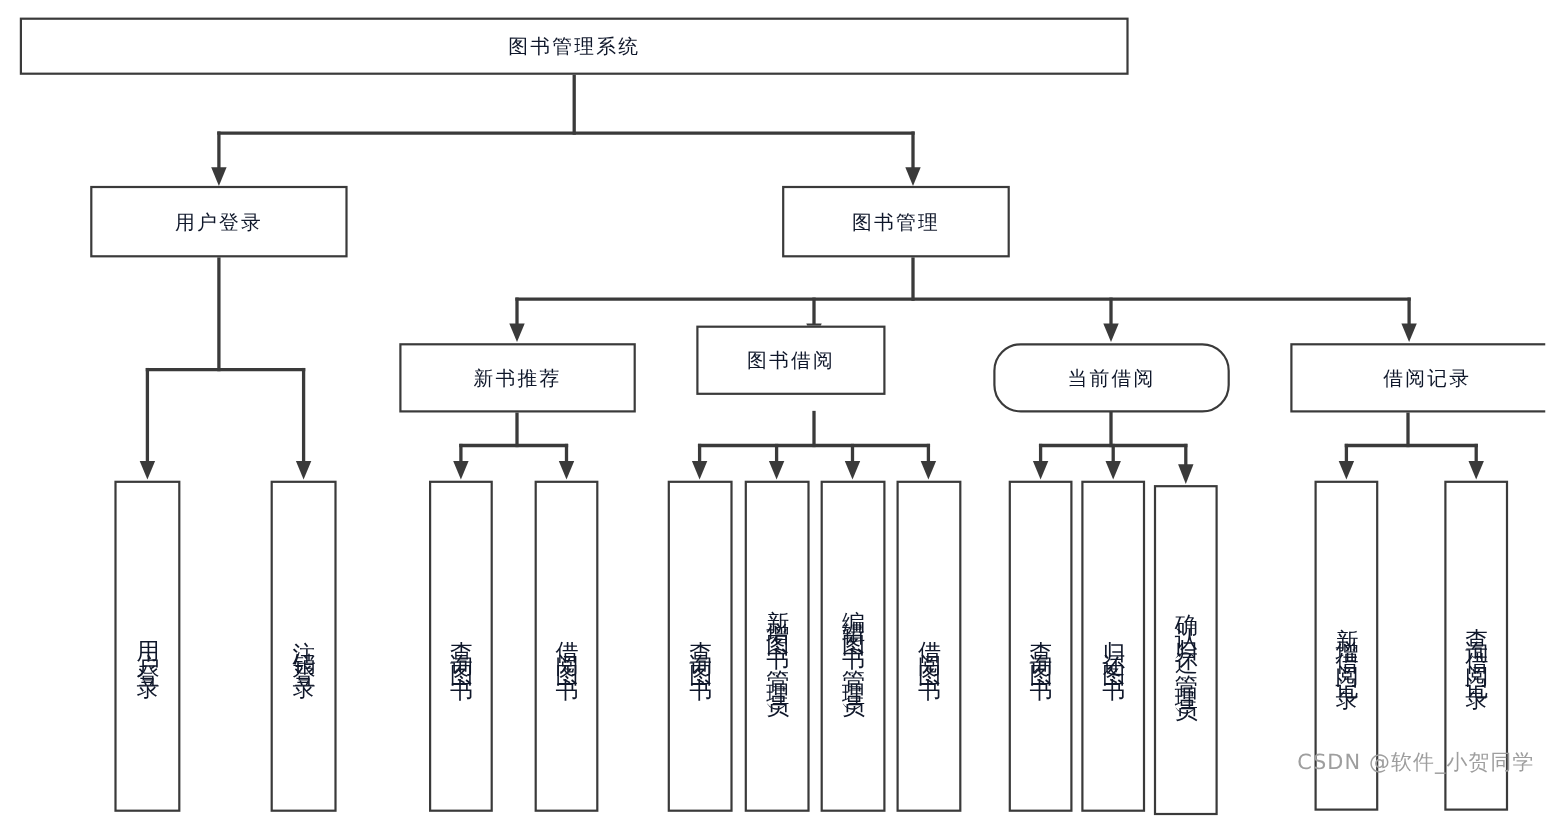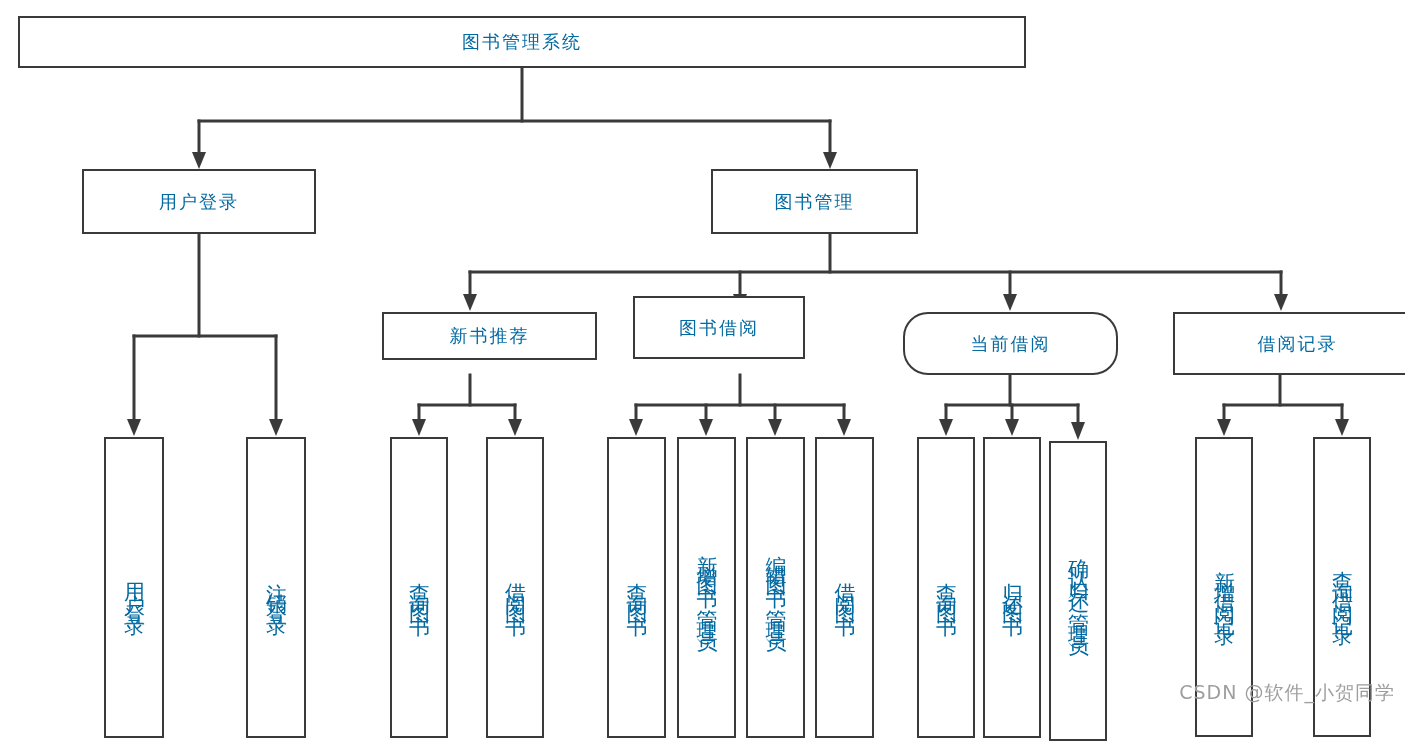--- a/index.html
+++ b/index.html
@@ -26,21 +26,21 @@
     stroke: none;
   }
   .box {
     position: absolute;
     box-sizing: border-box;
     background: #ffffff;
     border: 2.5px solid #3a3a3a;
     display: flex;
     align-items: center;
     justify-content: center;
-    color: #0369a1;
+    color: #0f172a;
   }
   .hbox {
     font-size: 18px;
     letter-spacing: 2px;
     white-space: nowrap;
   }
   .vbox {
     writing-mode: vertical-rl;
     text-orientation: mixed;
     font-size: 21px;
@@ -138,21 +138,21 @@
       <line x1="1342" y1="405" x2="1342" y2="420"></line>
       <polygon points="1335,419 1349,419 1342,436"></polygon>
     </g>
   </svg>
 
   <div class="box hbox" style="left:18px; top:16px; width:1008px; height:52px;">图书管理系统</div>
 
   <div class="box hbox" style="left:82px; top:169px; width:234px; height:65px;">用户登录</div>
   <div class="box hbox" style="left:711px; top:169px; width:207px; height:65px;">图书管理</div>
 
-  <div class="box hbox" style="left:382px; top:312px; width:215px; height:48px;">新书推荐</div>
+  <div class="box hbox" style="left:363px; top:312px; width:215px; height:63px;">新书推荐</div>
   <div class="box hbox" style="left:633px; top:296px; width:172px; height:63px;">图书借阅</div>
   <div class="box hbox" style="left:903px; top:312px; width:215px; height:63px;border-radius:25px;">当前借阅</div>
   <div class="box hbox" style="left:1173px; top:312px; width:249px; height:63px;">借阅记录</div>
 
   <div class="box vbox" style="left:104px; top:437px; width:60px; height:301px;">用户登录</div>
   <div class="box vbox" style="left:246px; top:437px; width:60px; height:301px;">注销登录</div>
 
   <div class="box vbox" style="left:390px; top:437px; width:58px; height:301px;">查询图书</div>
   <div class="box vbox" style="left:486px; top:437px; width:58px; height:301px;">借阅图书</div>
 

